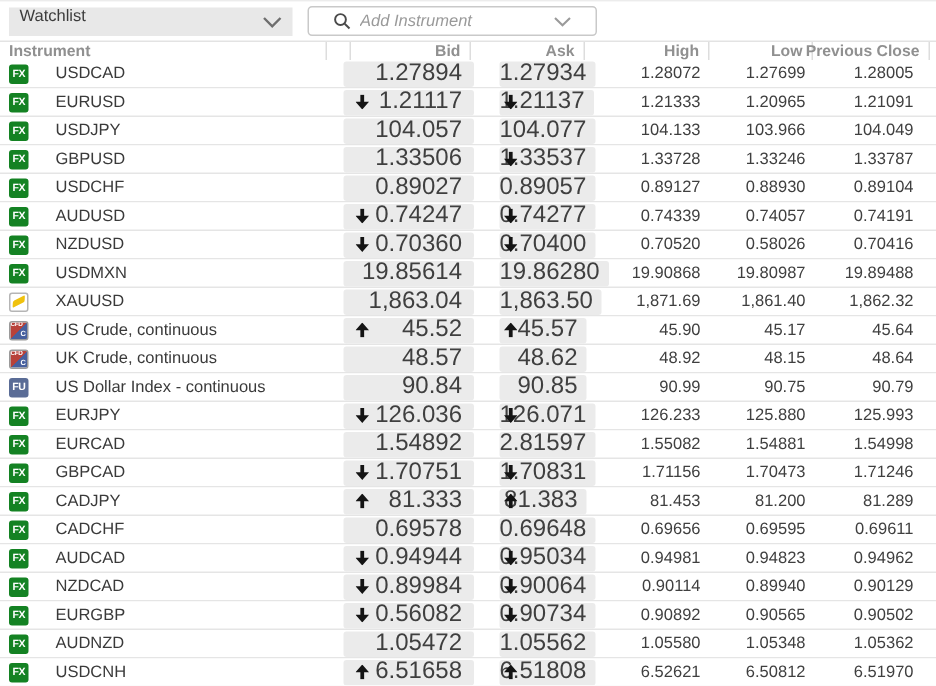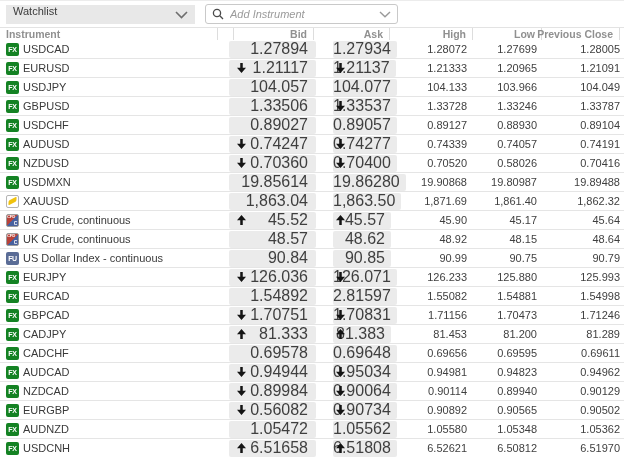--- a/index.html
+++ b/index.html
@@ -7,21 +7,21 @@
        font-family:"Liberation Sans",sans-serif;border-top:1px solid #ececec;box-sizing:border-box;}
 
   
   .toolbar{position:absolute;top:0;left:0;right:0;height:26px;background:#fff;}
   .dropdown{position:absolute;left:6px;top:4px;width:189px;height:19px;background:#e8e8e8;
             display:flex;justify-content:space-between;padding:0 7px;
             box-sizing:border-box;cursor:pointer;}
   .dropdown .label{font-size:11px;color:#3c3c3c;}
   .search{position:absolute;left:205px;top:3px;width:193px;height:20px;border:1px solid #c9c9c9;
           border-radius:3px;box-sizing:border-box;display:flex;align-items:center;gap:4px;
-          padding:0 6px;background:#fff;}
+          padding:0 16px;background:#fff;}
   .search input{border:none;outline:none;flex:1;min-width:0;font-size:11px;font-style:italic;
                 color:#555;font-family:inherit;background:transparent;}
   .search input::placeholder{color:#9a9a9a;font-style:italic;}
   .chev{display:flex;align-items:center;flex:none;}
 
   
   .thead{position:absolute;top:26px;left:0;width:624px;height:12px;display:flex;
          border-top:1px solid #e3e3e3;border-bottom:1px solid #d7d7d7;box-sizing:content-box;
          font-size:10.5px;color:#909090;background:#fff;font-weight:bold;}
   .hc{box-sizing:border-box;height:12px;border-right:1px solid #ddd;display:flex;
@@ -32,27 +32,27 @@
   .h-ask{width:76px;}
   .h-high{width:83px;}
   .h-low{width:69px;}
   .h-prev{width:78px;}
 
   
   .tbody{position:absolute;top:39px;left:0;width:624px;height:418px;overflow:hidden;}
   .row{display:flex;height:19px;box-sizing:border-box;border-bottom:1px solid #e5e5e5;
        align-items:center;background:#fff;cursor:default;}
   .cell{box-sizing:border-box;height:100%;display:flex;align-items:center;}
-  .c-inst{width:229px;padding-left:6px;gap:4px;}
+  .c-inst{width:229px;padding-left:6px;gap:18px;}
   .c-bid{width:87px;}
   .c-gap{width:17px;}
   .c-ask{width:58px;}
   .c-high{width:82px;justify-content:flex-end;padding-right:6px;}
   .c-low{width:70px;justify-content:flex-end;padding-right:6px;}
-  .c-prev{width:81px;justify-content:flex-end;padding-right:4px;}
+  .c-prev{width:81px;justify-content:flex-end;padding-right:15px;}
   .iname{font-size:11px;color:#3a3a3a;white-space:nowrap;}
   .num{font-size:11px;color:#3f3f3f;}
 
   .chip{position:relative;flex:1;height:17px;background:#ebebeb;border-radius:2px;
         display:flex;align-items:center;justify-content:flex-end;font-size:16px;color:#3f3f3f;}
   .c-bid .chip{padding-right:8px;}
   .c-ask .chip{padding-right:6px;}
   .arrow{position:absolute;top:50%;margin-top:-5px;width:9px;height:10px;background:#141414;
          clip-path:polygon(36% 0,64% 0,64% 48%,100% 48%,50% 100%,0 48%,36% 48%);}
   .arrow.up{transform:rotate(180deg);}

